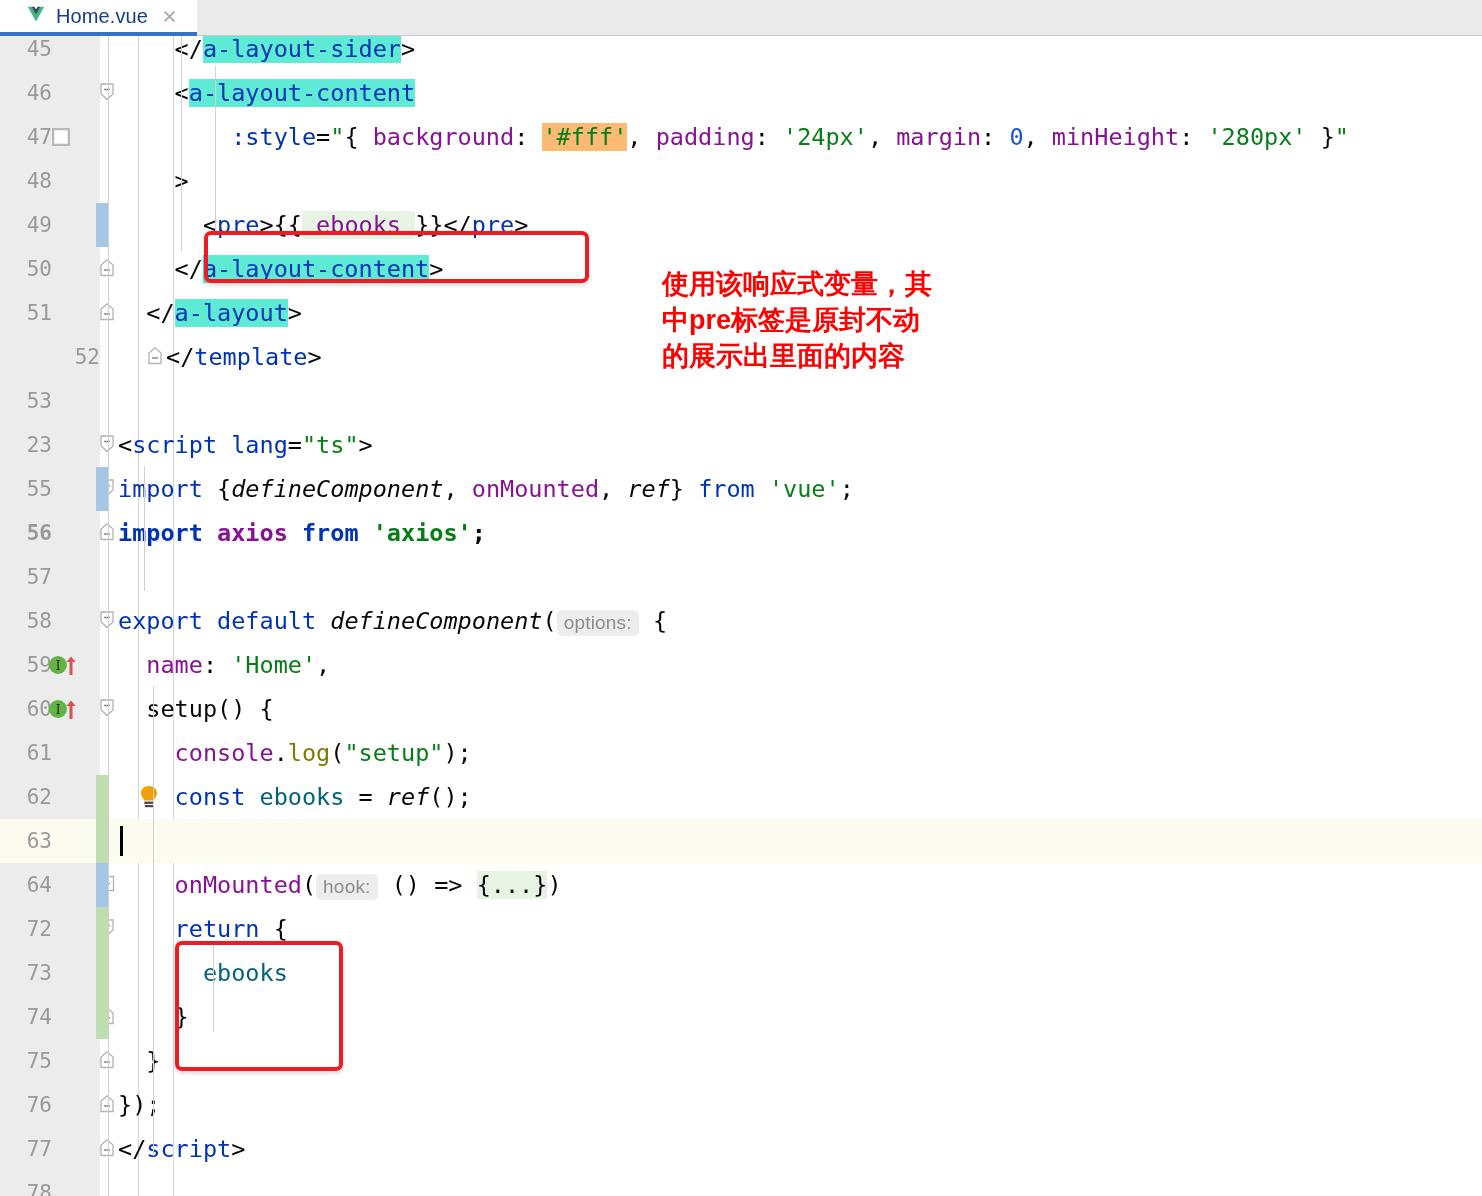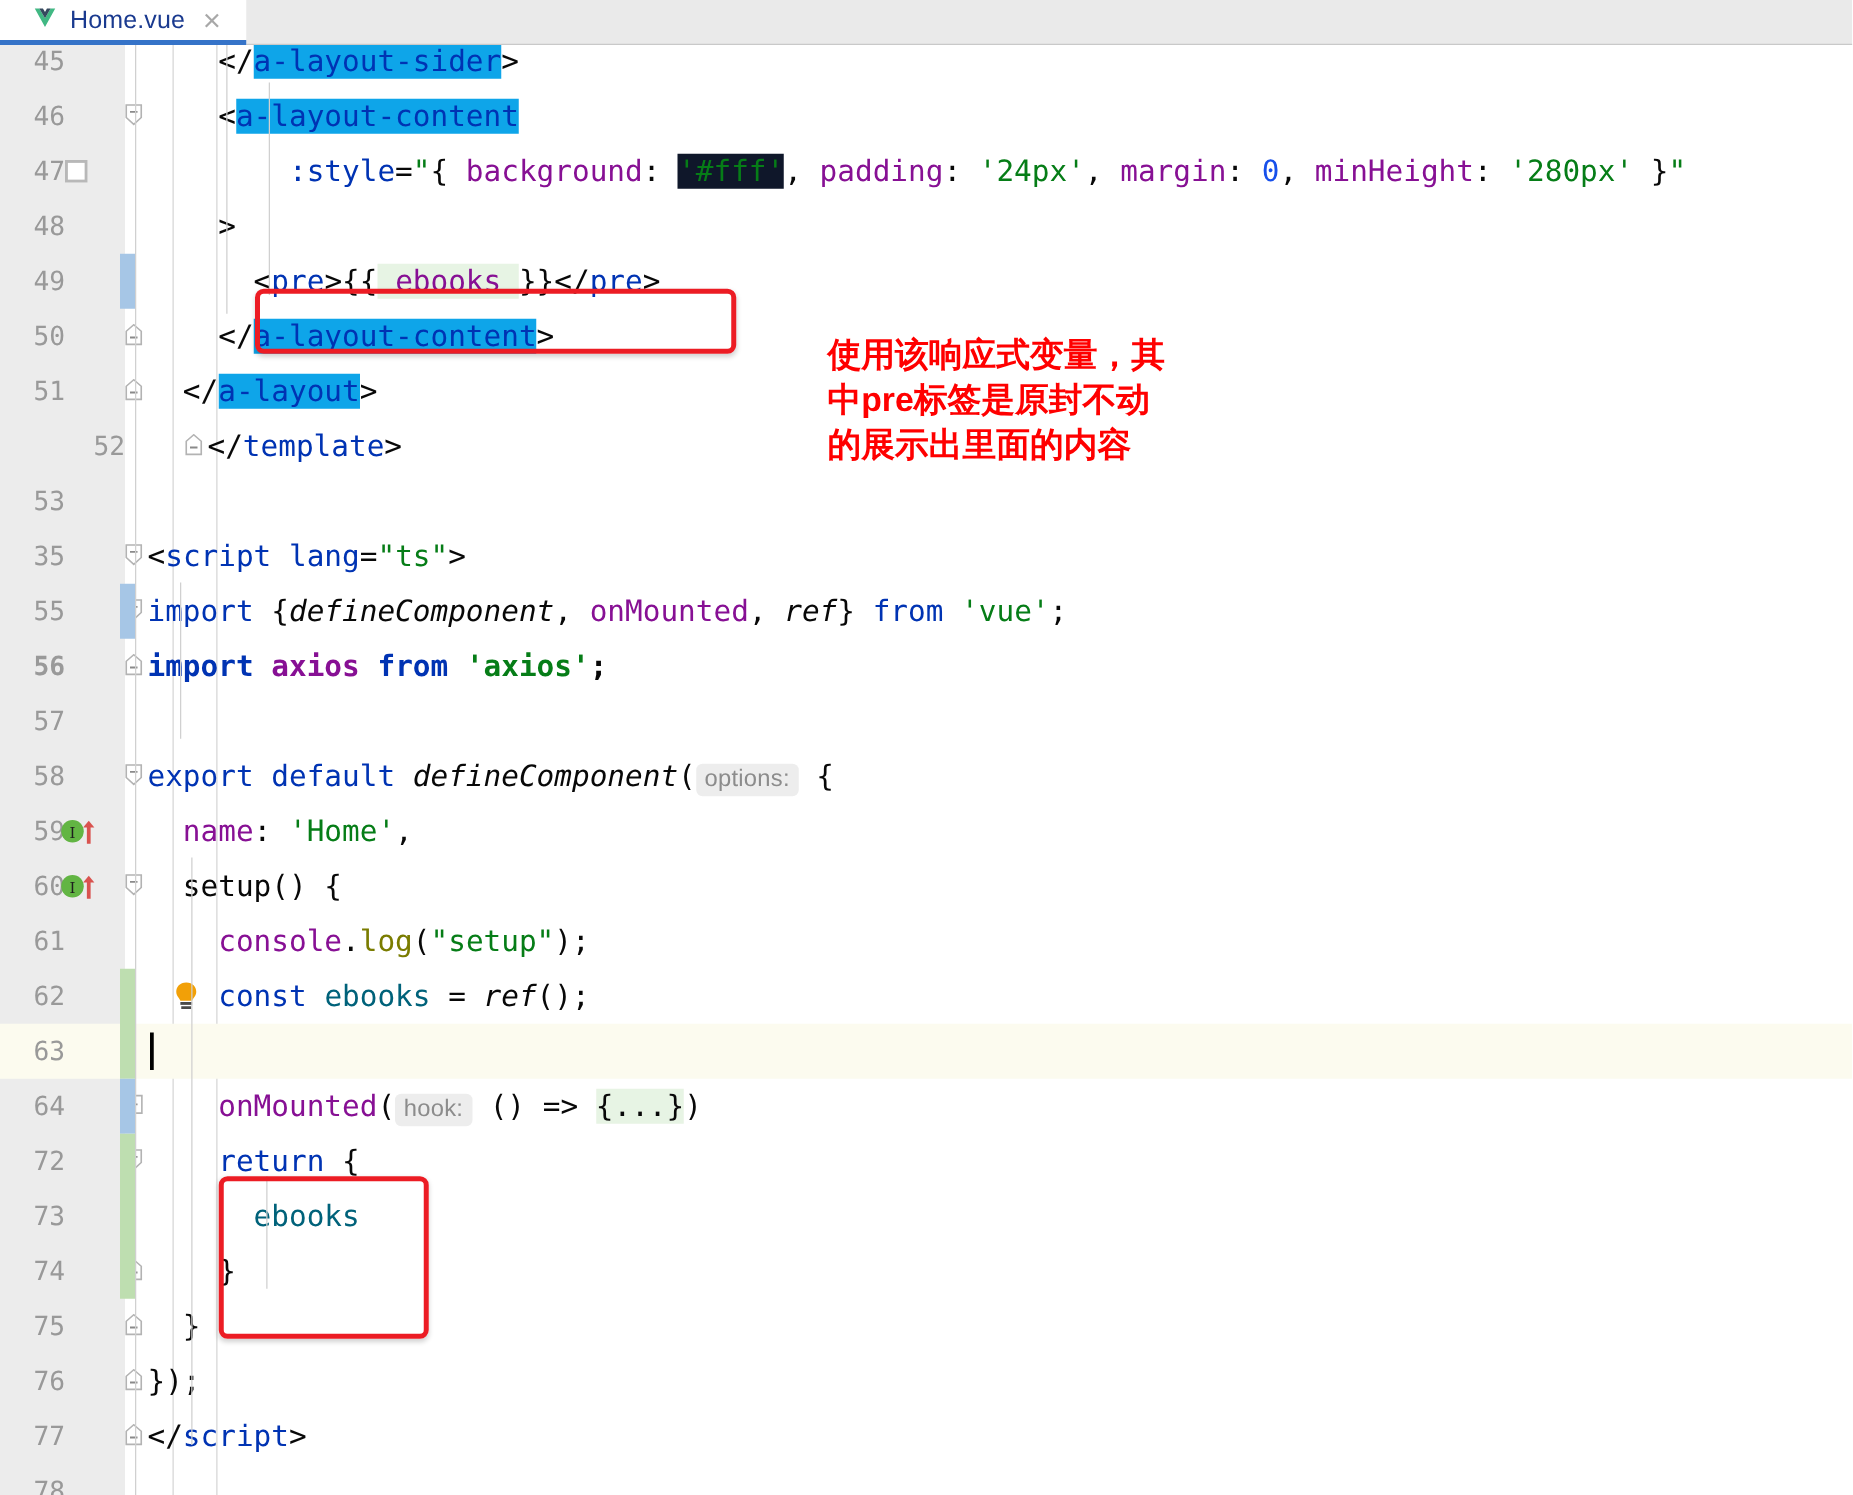--- a/index.html
+++ b/index.html
@@ -130,23 +130,23 @@
   .t-num   { color: #1750eb; }
   .t-prop  { color: #871094; }
   .t-kw    { color: #0033b3; }
   .t-ital  { color: #080808; font-style: italic; }
   .t-fn    { color: #871094; }
   .t-fnb   { color: #7a7c00; }
   .t-ref   { color: #00627a; }
   .t-plain { color: #080808; }
 
   
-  .hl-tag   { background: #0ea5e9; }     
+  .hl-tag   { background: #5eead4; }     
   .hl-green { background: #e7f4e4; }     
-  .hl-color { background: #0f172a; }
+  .hl-color { background: #fdba74; }
 
   
   .hint {
     background: #ededed;
     color: #8c8c8c;
     border-radius: 5px;
     padding: 2px 7px 3px 7px;
     font-size: 19px;
     font-family: "Liberation Sans", sans-serif;
     letter-spacing: .2px;
@@ -278,21 +278,21 @@
               <path d="M2 16.5 H14 V6 L8 0.8 L2 6 Z" fill="#ffffff" stroke="#b3b3b3" stroke-width="1.3"></path>
               <path d="M5 11 H11" stroke="#8a8a8a" stroke-width="1.5" fill="none"></path>
             </svg></div>
           <div class="code"><span class="t-punct">&lt;/</span><span class="t-tag">template</span><span class="t-punct">&gt;</span></div>
         </div>
         <div class="row" style="top: 343px;">
           <div class="lineno">53</div>
           <div class="code"></div>
         </div>
         <div class="row" style="top: 387px;">
-          <div class="lineno">35</div>
+          <div class="lineno">23</div>
           <div class="fold" style="left: 99px; top: 12px;"><svg viewBox="0 0 16 18" width="16" height="18">
               <path d="M2 1 H14 V11 L8 16.5 L2 11 Z" fill="#ffffff" stroke="#b3b3b3" stroke-width="1.3"></path>
               <path d="M5 6.5 H11" stroke="#8a8a8a" stroke-width="1.5" fill="none"></path>
             </svg></div>
           <div class="code"><span class="t-punct">&lt;</span><span class="t-tag">script</span><span class="t-plain"> </span><span class="t-attr">lang</span><span class="t-punct">=</span><span class="t-str">"ts"</span><span class="t-punct">&gt;</span></div>
         </div>
         <div class="row" style="top: 431px;">
           <div class="lineno">55</div>
           <div class="fold" style="left: 99px; top: 12px;"><svg viewBox="0 0 16 18" width="16" height="18">
               <path d="M2 1 H14 V11 L8 16.5 L2 11 Z" fill="#ffffff" stroke="#b3b3b3" stroke-width="1.3"></path>

